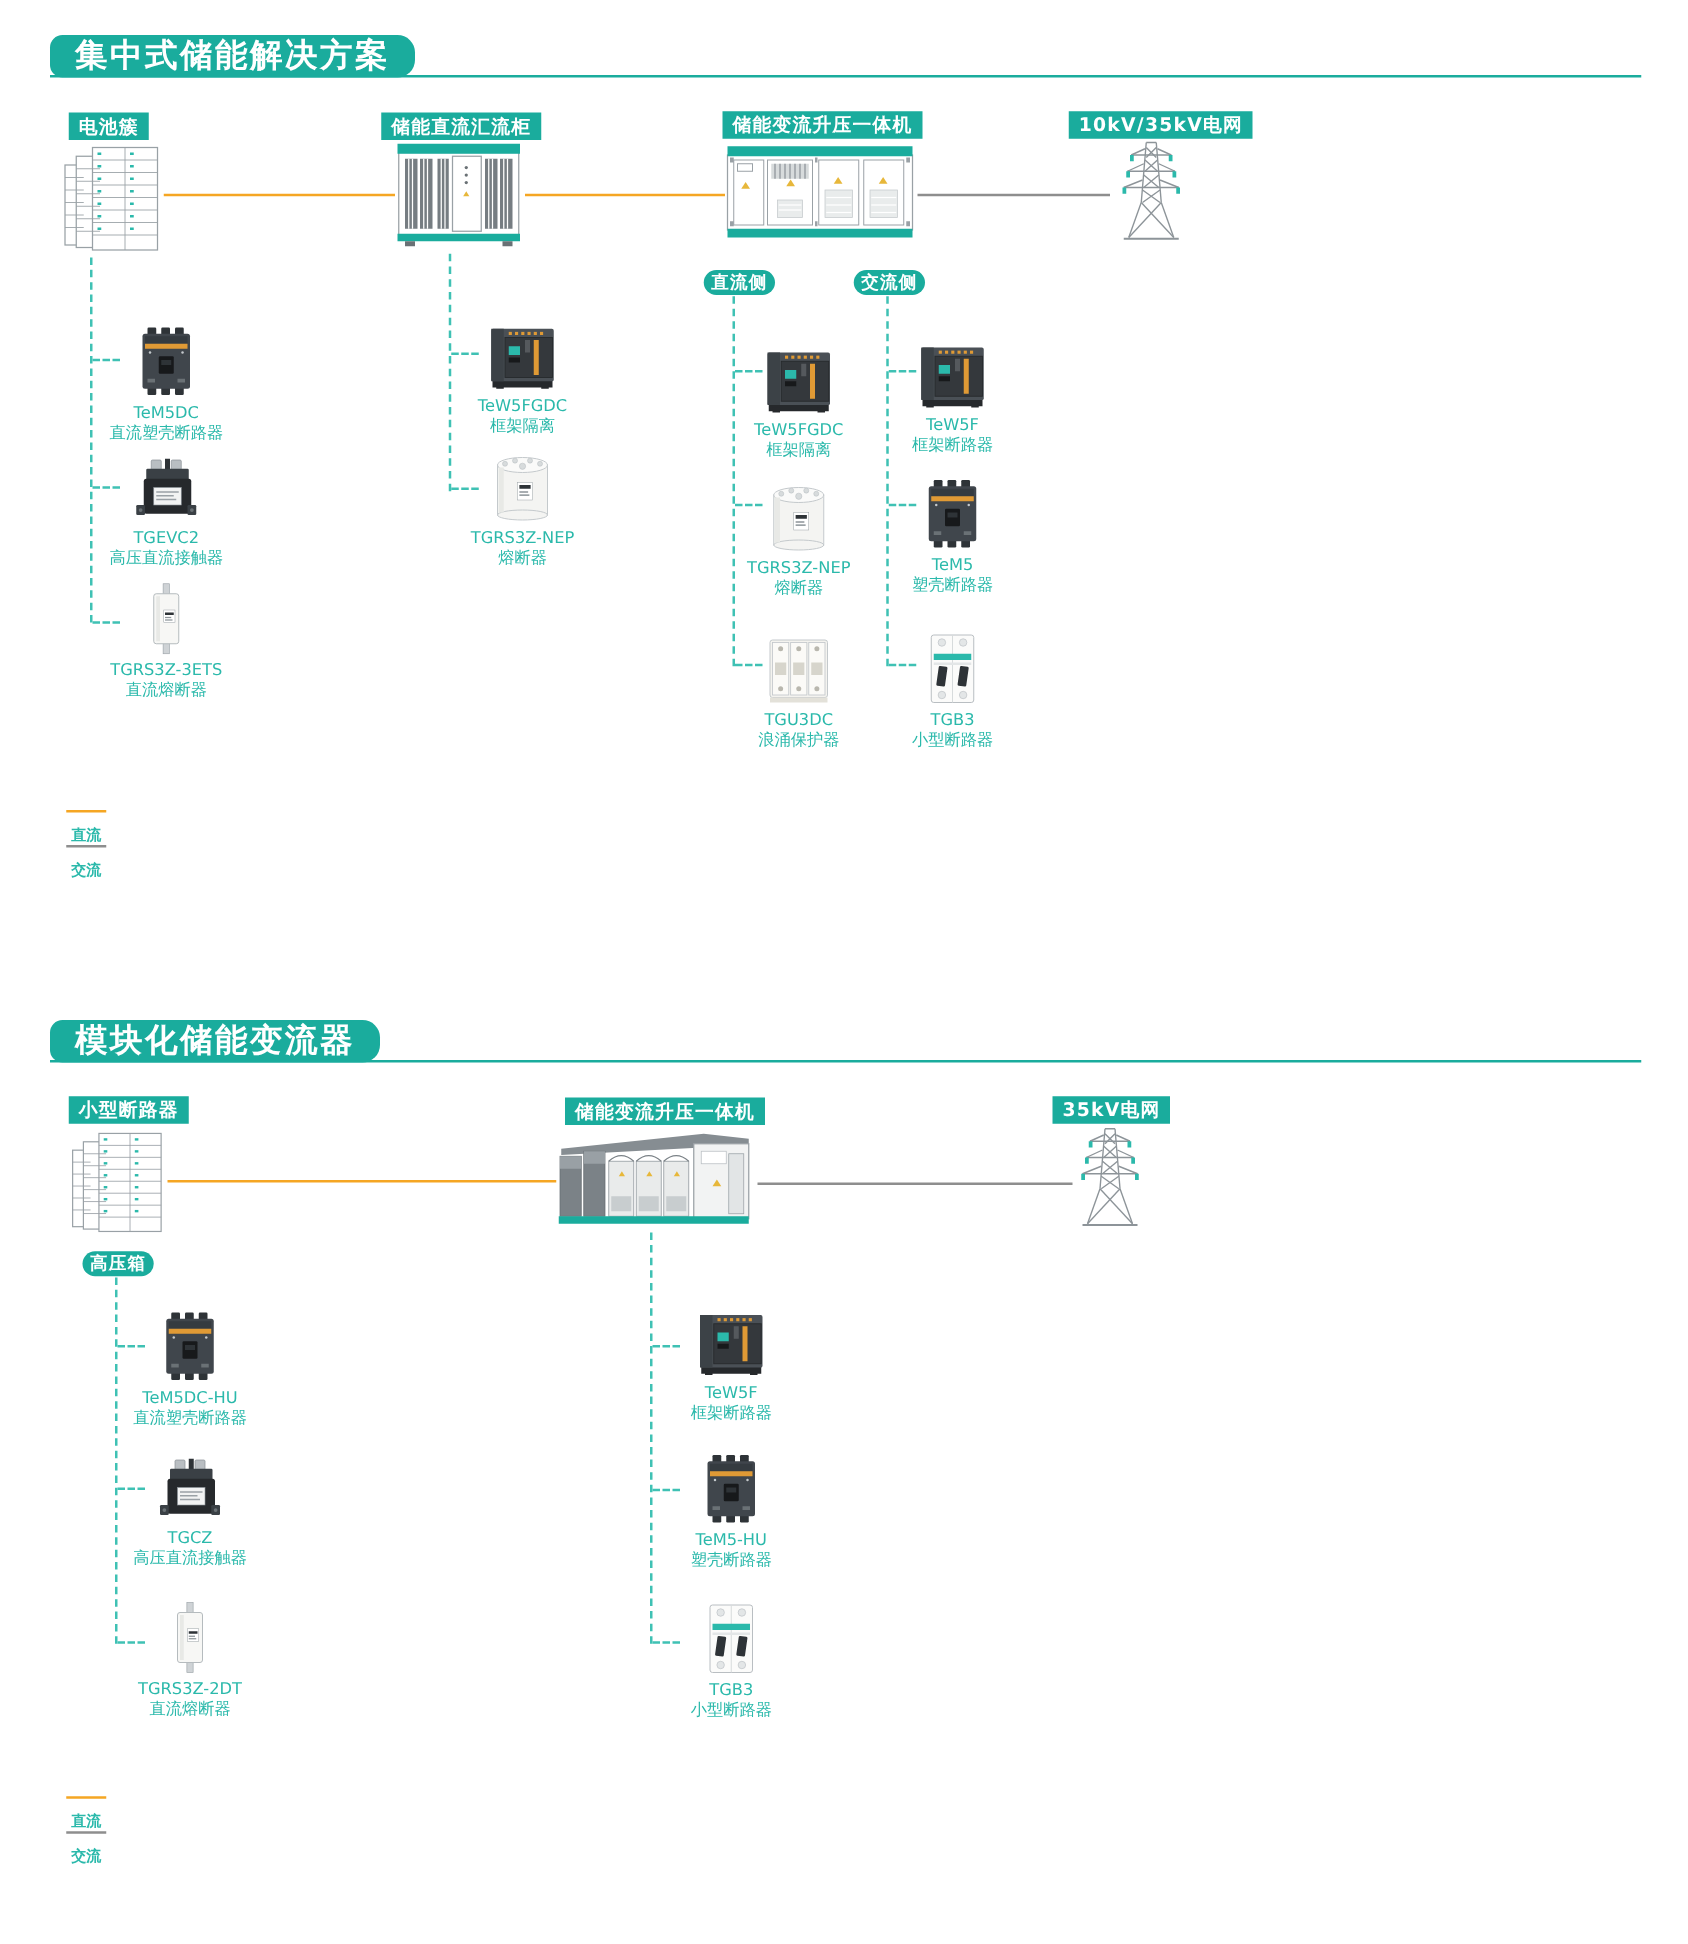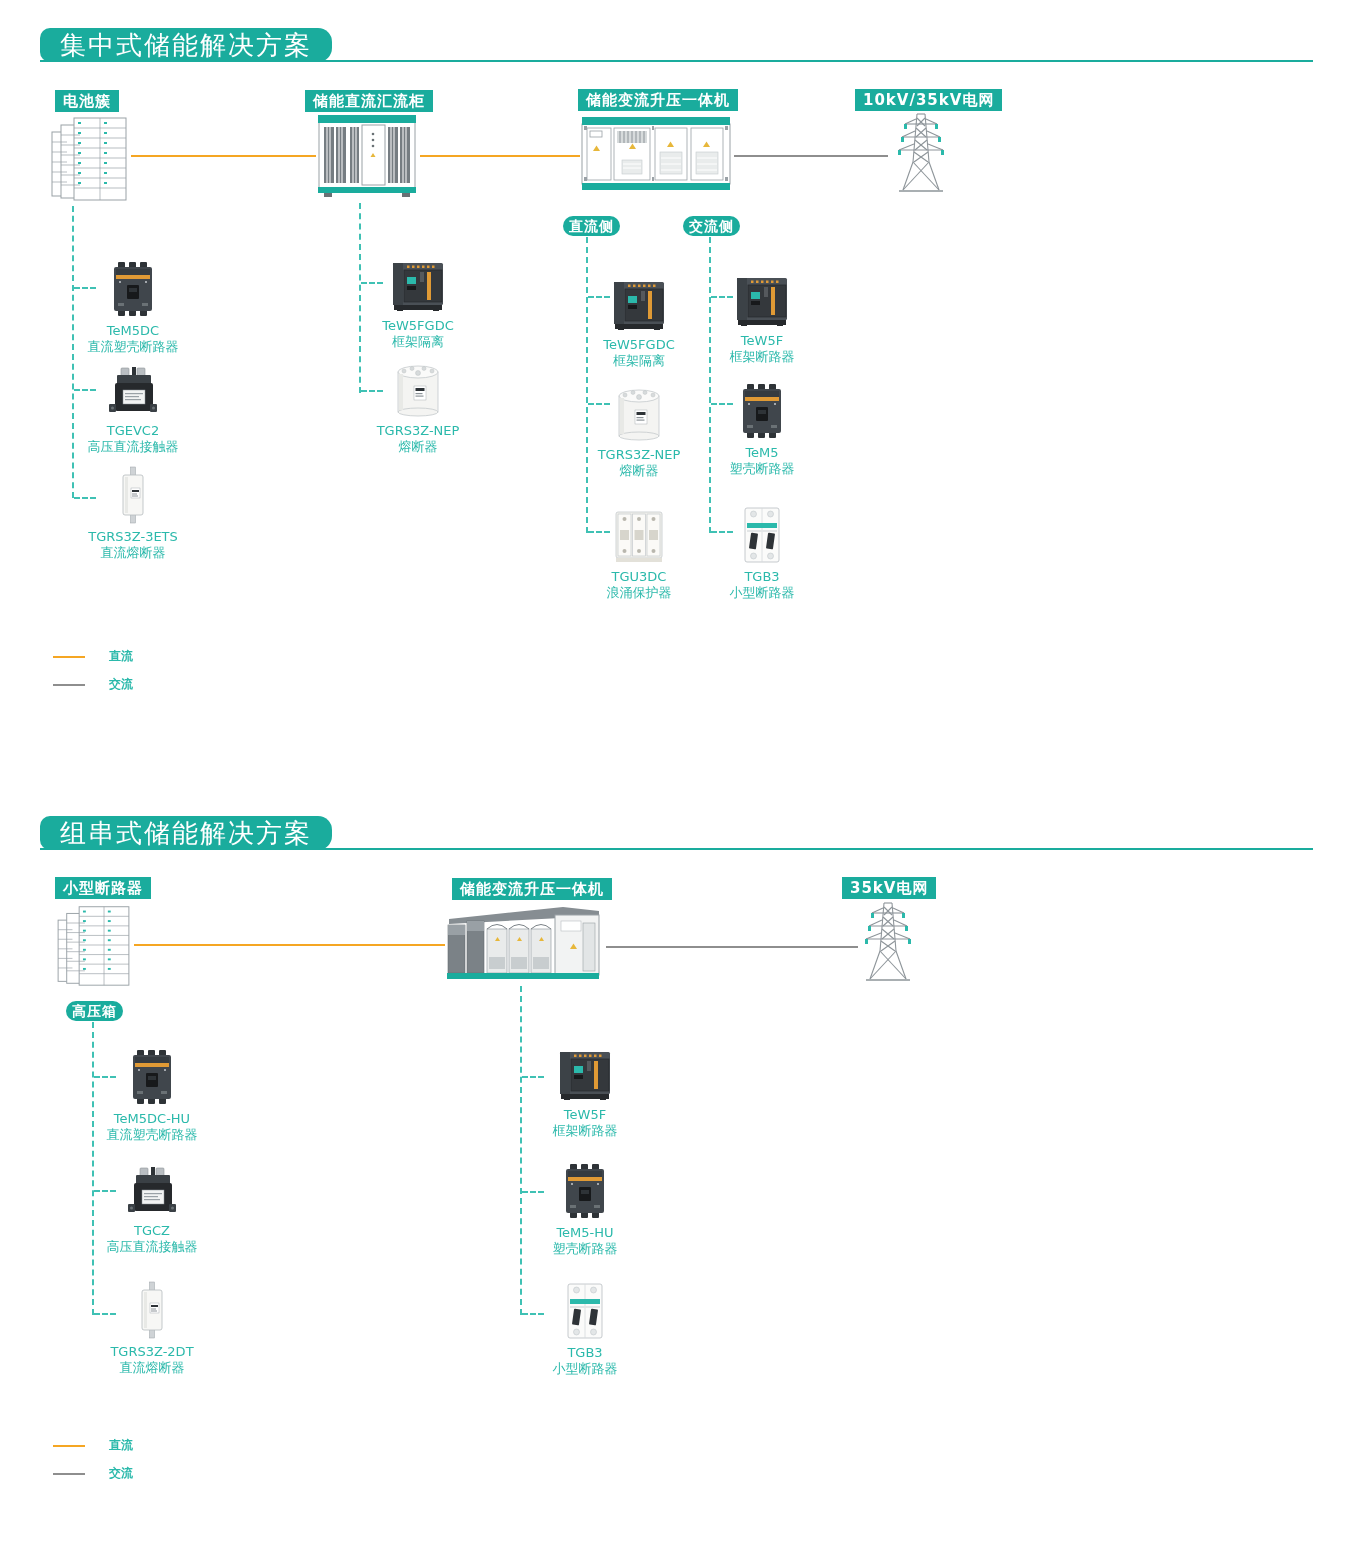--- a/index.html
+++ b/index.html
@@ -1,31 +1,31 @@
 <!DOCTYPE html>
 <html><head>
 <meta charset="utf-8">
 <style>
   html,body{margin:0;padding:0;background:#fff;font-family:"DejaVu Sans","Liberation Sans",sans-serif;}
   .canvas{position:relative;width:1350px;height:1555px;background:#fff;overflow:hidden;}
-  .sec-title{position:absolute;background:#1aac9d;color:#fff;font-weight:normal;font-size:26px;line-height:34px;padding:0 20px;letter-spacing:2px;border-radius:10px 14px 14px 10px;z-index:2;white-space:nowrap;}
+  .sec-title{position:absolute;background:#1aac9d;color:#fff;font-weight:bold;font-size:26px;line-height:34px;padding:0 20px;letter-spacing:2px;border-radius:10px 14px 14px 10px;z-index:2;white-space:nowrap;}
   .title-rule{position:absolute;height:2px;background:#1aac9d;}
   .badge{position:absolute;background:#1aac9d;color:#fff;font-weight:bold;font-size:15px;line-height:22px;padding:0 8px;letter-spacing:1px;white-space:nowrap;z-index:2;}
   .badge.small{font-size:14px;line-height:20px;padding:0 6px;border-radius:10px;}
   .hline{position:absolute;height:2px;}
   .dc{background:#f5a623;}
   .ac{background:#8e8e8e;}
   .vdash{position:absolute;width:0;border-left:2px dashed #3fc1b4;}
   .hdash{position:absolute;height:0;border-top:2px dashed #3fc1b4;width:22px;}
   .node-img{position:absolute;}
   .product{position:absolute;width:130px;text-align:center;}
   .product svg{display:block;margin:0 auto;}
   .pname{margin-top:5px;font-size:13px;line-height:16px;color:#2bb9ab;}
   .pdesc{font-size:13px;line-height:16px;color:#2bb9ab;}
-  .legend-row{position:absolute;display:flex;align-items:center;gap:24px;}
+  .legend-row{position:absolute;display:flex;align-items:center;gap:10px;flex-direction:column;}
   .lg-line{width:32px;height:2px;display:inline-block;}
   .lg-text{font-size:12px;color:#2bb9ab;font-weight:bold;}
   .i-mccb{width:50px;height:58px}.i-contactor{width:50px;height:52px}.i-nhfuse{width:32px;height:58px}
   .i-acb{width:58px;height:58px}.i-cylfuse{width:56px;height:58px}.i-spd{width:52px;height:58px}.i-mcb{width:46px;height:58px}
 </style>
 </head>
 <body>
 
 <svg width="0" height="0" style="position:absolute" aria-hidden="true">
 <defs>
@@ -491,21 +491,21 @@
   <div class="legend-row" style="left:53px;top:648px">
     <span class="lg-line dc"></span>
     <span class="lg-text">直流</span>
   </div>
   <div class="legend-row" style="left:53px;top:676px">
     <span class="lg-line ac"></span>
     <span class="lg-text">交流</span>
   </div>
 
   <div class="title-rule" style="left:40px;top:848px;width:1273px"></div>
-  <div class="sec-title" style="left:40px;top:816px">组串式储能解决方案</div>
+  <div class="sec-title" style="left:40px;top:816px">模块化储能变流器</div>
 
   <div class="badge" style="left:55px;top:877px">小型断路器</div>
   <div class="badge" style="left:452px;top:878px">储能变流升压一体机</div>
   <div class="badge" style="left:842px;top:877px">35kV电网</div>
 
   <svg class="node-img" style="left:56px;top:901px" width="75" height="88">
       <use href="#sym-battery"></use>
     </svg>
   <svg class="node-img" style="left:445px;top:899px" width="158" height="86">
       <use href="#sym-modular"></use>

